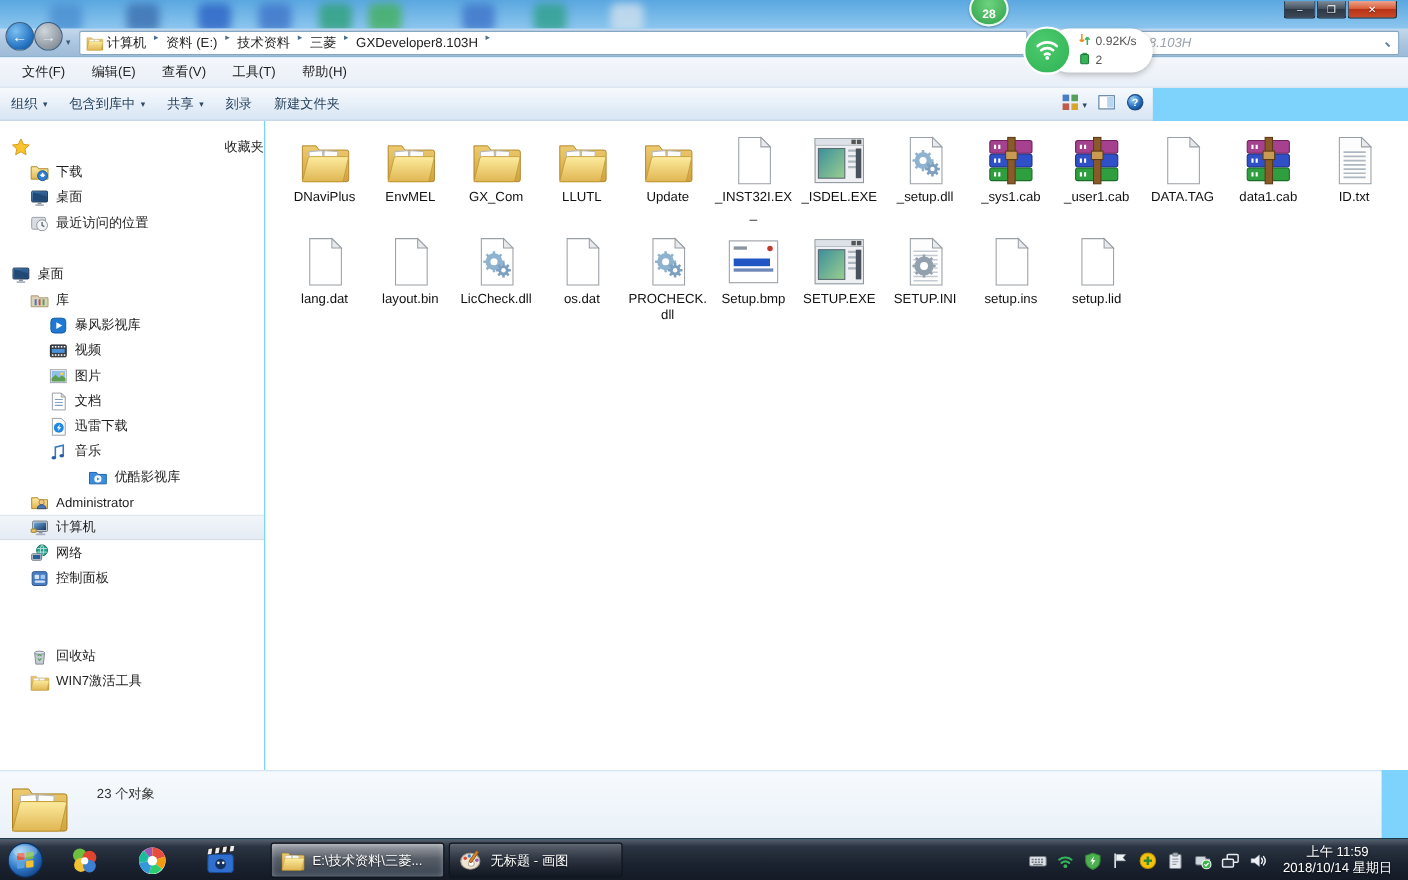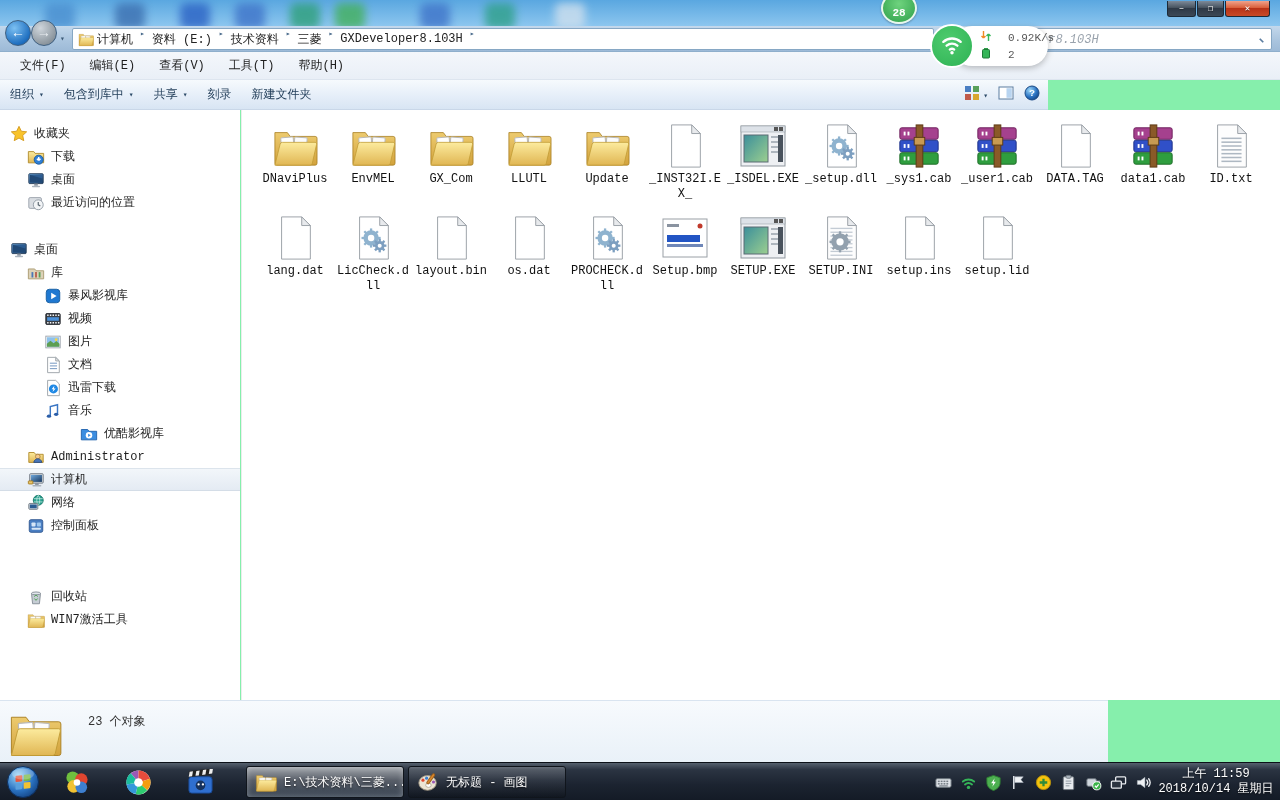--- a/index.html
+++ b/index.html
@@ -1,17 +1,17 @@
 <!DOCTYPE html>
 <html><head>
 <meta charset="utf-8">
 <style>
   * { margin:0; padding:0; box-sizing:border-box; }
   html,body { width:1280px; height:800px; overflow:hidden; font-family:"Liberation Sans",sans-serif; }
-  #screen { position:relative; width:1280px; height:800px; background:#86efac;font-family:Liberation Mono, monospace; }
+  #screen { position:relative; width:1280px; height:800px; background:#7dd3fc; }
 
   
   #desktop-strip { position:absolute; left:0; top:0; width:1280px; height:26px;
     background:linear-gradient(#5aa7e0,#8cc6ef); overflow:hidden; }
   .blob { position:absolute; top:3px; width:30px; height:26px; border-radius:6px; filter:blur(4px); opacity:.8; }
 
   #badge28 { position:absolute; left:881px; top:-8px; width:36px; height:32px; border-radius:50%;
     background:radial-gradient(circle at 50% 35%,#6fd37e,#2ea04a); border:2px solid #e9f7ec;
     color:#fff; font-size:11px; font-weight:bold; display:flex; align-items:flex-end; justify-content:center;
     padding-bottom:3px; z-index:40; box-shadow:0 1px 2px rgba(0,0,0,.3); }
@@ -40,21 +40,21 @@
     border:1px solid #86a7c4; border-radius:2px; display:flex; align-items:center; padding:0 6px; }
   #search-text { flex:1; font-size:12px; font-style:italic; color:#9aa3ad; white-space:nowrap; overflow:hidden; }
 
   
   #net-overlay { position:absolute; left:930px; top:24px; z-index:45; width:120px; height:44px; }
   #net-pill { position:absolute; left:22px; top:2px; width:96px; height:40px; background:#fff; border-radius:20px;
     box-shadow:0 2px 6px rgba(0,0,0,.25); }
   #net-circle { position:absolute; left:0; top:0; width:44px; height:44px; border-radius:50%;
     background:radial-gradient(circle at 40% 35%,#4ecb6e,#2eb254); border:2px solid #fff;
     display:flex; align-items:center; justify-content:center; }
-  .net-row { position:absolute; left:50px; font-size:11px; color:#555; display:flex; align-items:center; gap:16px; }
+  .net-row { position:absolute; left:50px; font-size:11px; color:#555; display:flex; align-items:center; gap:4px; }
   .net-row.r1 { top:6px; } .net-row.r2 { top:23px; }
 
   
   #menubar { position:absolute; left:0; top:52px; width:1280px; height:28px;
     background:linear-gradient(#f4f7fb,#e9eff7); border-bottom:1px solid #dde5ef;
     display:flex; align-items:center; padding-left:8px; }
   .menu-item { font-size:12px; color:#1e1e1e; padding:4px 12px; }
 
   
   #toolbar { position:absolute; left:0; top:80px; width:1048px; height:30px;
@@ -73,21 +73,21 @@
   .side-icon { width:18px; height:18px; flex:0 0 18px; display:flex; align-items:center; justify-content:center; }
 
   #files { position:absolute; left:241px; top:110px; width:1039px; height:590px; background:#fff;
     border-left:1px solid #ececec; display:flex; flex-wrap:wrap; align-content:flex-start; padding:8px 0 0 14px; }
   .file-item { width:78px; height:92px; display:flex; flex-direction:column; align-items:center; padding-top:4px; }
   .file-icon { width:48px; height:48px; display:flex; align-items:center; justify-content:center; }
   .file-label { margin-top:2px; font-size:12px; line-height:15px; color:#111; text-align:center; max-width:72px;
     word-break:break-all; }
 
   
-  #details { position:absolute; left:0; top:700px; width:1108px; height:62px;
+  #details { position:absolute; left:0; top:700px; width:1256px; height:62px;
     background:linear-gradient(#f7fafd,#e9f1f8); border-top:1px solid #d9e4f0; }
   #details-icon { position:absolute; left:8px; top:5px; }
   #details-text { position:absolute; left:88px; top:12px; font-size:12px; color:#333; }
 
   
   #taskbar { position:absolute; left:0; top:762px; width:1280px; height:38px;
     background:linear-gradient(#55606d,#2b3442 18%,#1b2330 60%,#141b26);
     border-top:1px solid #0c1118; display:flex; align-items:center; }
   #start-orb { position:absolute; left:6px; top:2px; width:34px; height:34px; }
   .pinned { position:absolute; top:5px; width:28px; height:28px; display:flex; align-items:center; justify-content:center; }
@@ -266,21 +266,21 @@
       <div class="tbr-btn">
           <span><svg width="16" height="16" viewBox="0 0 16 16">
               <circle cx="8" cy="8" r="7" fill="url(#gOrb)" stroke="#1b4a85"></circle>
               <text x="8" y="11.4" font-size="9.5" font-weight="bold" text-anchor="middle" fill="#fff">?</text>
             </svg></span>
         </div>
     </div>
   </div>
 
   <div id="sidebar">
-      <div class="side-item" style="padding-left: 10px;">
+      <div class="side-item" style="padding-left: 10px; justify-content: space-between;">
         <span class="side-icon">
           <svg width="18" height="18" viewBox="0 0 20 20">
             <path d="M10 1.5l2.6 5.4 5.9.7-4.4 4 1.2 5.8L10 14.5l-5.3 2.9 1.2-5.8-4.4-4 5.9-.7z" fill="#f8c32c" stroke="#d49a1e"></path>
           </svg>
         </span>
         <span>收藏夹</span>
       </div>
       <div class="side-item" style="padding-left: 27px;">
         <span class="side-icon">
           <svg width="18" height="18" viewBox="0 0 20 20">
@@ -701,20 +701,29 @@
             <path d="M27 2l9 9h-9z" fill="#e8eaed" stroke="#9aa0a6"></path>
           </svg>
         </div>
         <div class="file-label">lang.dat</div>
       </div>
       <div class="file-item">
         <div class="file-icon">
           <svg width="46" height="46" viewBox="0 0 40 48">
             <path d="M6 2h21l9 9v35H6z" fill="#fff" stroke="#9aa0a6"></path>
             <path d="M27 2l9 9h-9z" fill="#e8eaed" stroke="#9aa0a6"></path>
+          </svg>
+        </div>
+        <div class="file-label">layout.bin</div>
+      </div>
+      <div class="file-item">
+        <div class="file-icon">
+          <svg width="46" height="46" viewBox="0 0 40 48">
+            <path d="M6 2h21l9 9v35H6z" fill="#fff" stroke="#9aa0a6"></path>
+            <path d="M27 2l9 9h-9z" fill="#e8eaed" stroke="#9aa0a6"></path>
             <g>
               <line x1="25" y1="24" x2="28" y2="24" stroke="#8fb3cf" stroke-width="2.4"></line>
               <line x1="22.949747468305834" y1="28.94974746830583" x2="25.071067811865476" y2="31.071067811865476" stroke="#8fb3cf" stroke-width="2.4"></line>
               <line x1="18" y1="31" x2="18" y2="34" stroke="#8fb3cf" stroke-width="2.4"></line>
               <line x1="13.050252531694168" y1="28.949747468305834" x2="10.928932188134524" y2="31.071067811865476" stroke="#8fb3cf" stroke-width="2.4"></line>
               <line x1="11" y1="24" x2="8" y2="24" stroke="#8fb3cf" stroke-width="2.4"></line>
               <line x1="13.050252531694166" y1="19.05025253169417" x2="10.928932188134523" y2="16.928932188134524" stroke="#8fb3cf" stroke-width="2.4"></line>
               <line x1="18" y1="17" x2="17.999999999999996" y2="14" stroke="#8fb3cf" stroke-width="2.4"></line>
               <line x1="22.94974746830583" y1="19.050252531694166" x2="25.071067811865476" y2="16.928932188134524" stroke="#8fb3cf" stroke-width="2.4"></line>
               <circle cx="18" cy="24" r="8" fill="#8fb3cf"></circle>
@@ -728,29 +737,20 @@
               <line x1="23" y1="32" x2="20" y2="32" stroke="#7d9fc0" stroke-width="2.4"></line>
               <line x1="24.17157287525381" y1="29.17157287525381" x2="22.050252531694166" y2="27.05025253169417" stroke="#7d9fc0" stroke-width="2.4"></line>
               <line x1="27" y1="28" x2="27" y2="25" stroke="#7d9fc0" stroke-width="2.4"></line>
               <line x1="29.828427124746188" y1="29.17157287525381" x2="31.94974746830583" y2="27.050252531694166" stroke="#7d9fc0" stroke-width="2.4"></line>
               <circle cx="27" cy="32" r="5" fill="#7d9fc0"></circle>
               <circle cx="27" cy="32" r="2.1" fill="#fff"></circle>
             </g>
           </svg>
         </div>
         <div class="file-label">LicCheck.dll</div>
-      </div>
-      <div class="file-item">
-        <div class="file-icon">
-          <svg width="46" height="46" viewBox="0 0 40 48">
-            <path d="M6 2h21l9 9v35H6z" fill="#fff" stroke="#9aa0a6"></path>
-            <path d="M27 2l9 9h-9z" fill="#e8eaed" stroke="#9aa0a6"></path>
-          </svg>
-        </div>
-        <div class="file-label">layout.bin</div>
       </div>
       <div class="file-item">
         <div class="file-icon">
           <svg width="46" height="46" viewBox="0 0 40 48">
             <path d="M6 2h21l9 9v35H6z" fill="#fff" stroke="#9aa0a6"></path>
             <path d="M27 2l9 9h-9z" fill="#e8eaed" stroke="#9aa0a6"></path>
           </svg>
         </div>
         <div class="file-label">os.dat</div>
       </div>

